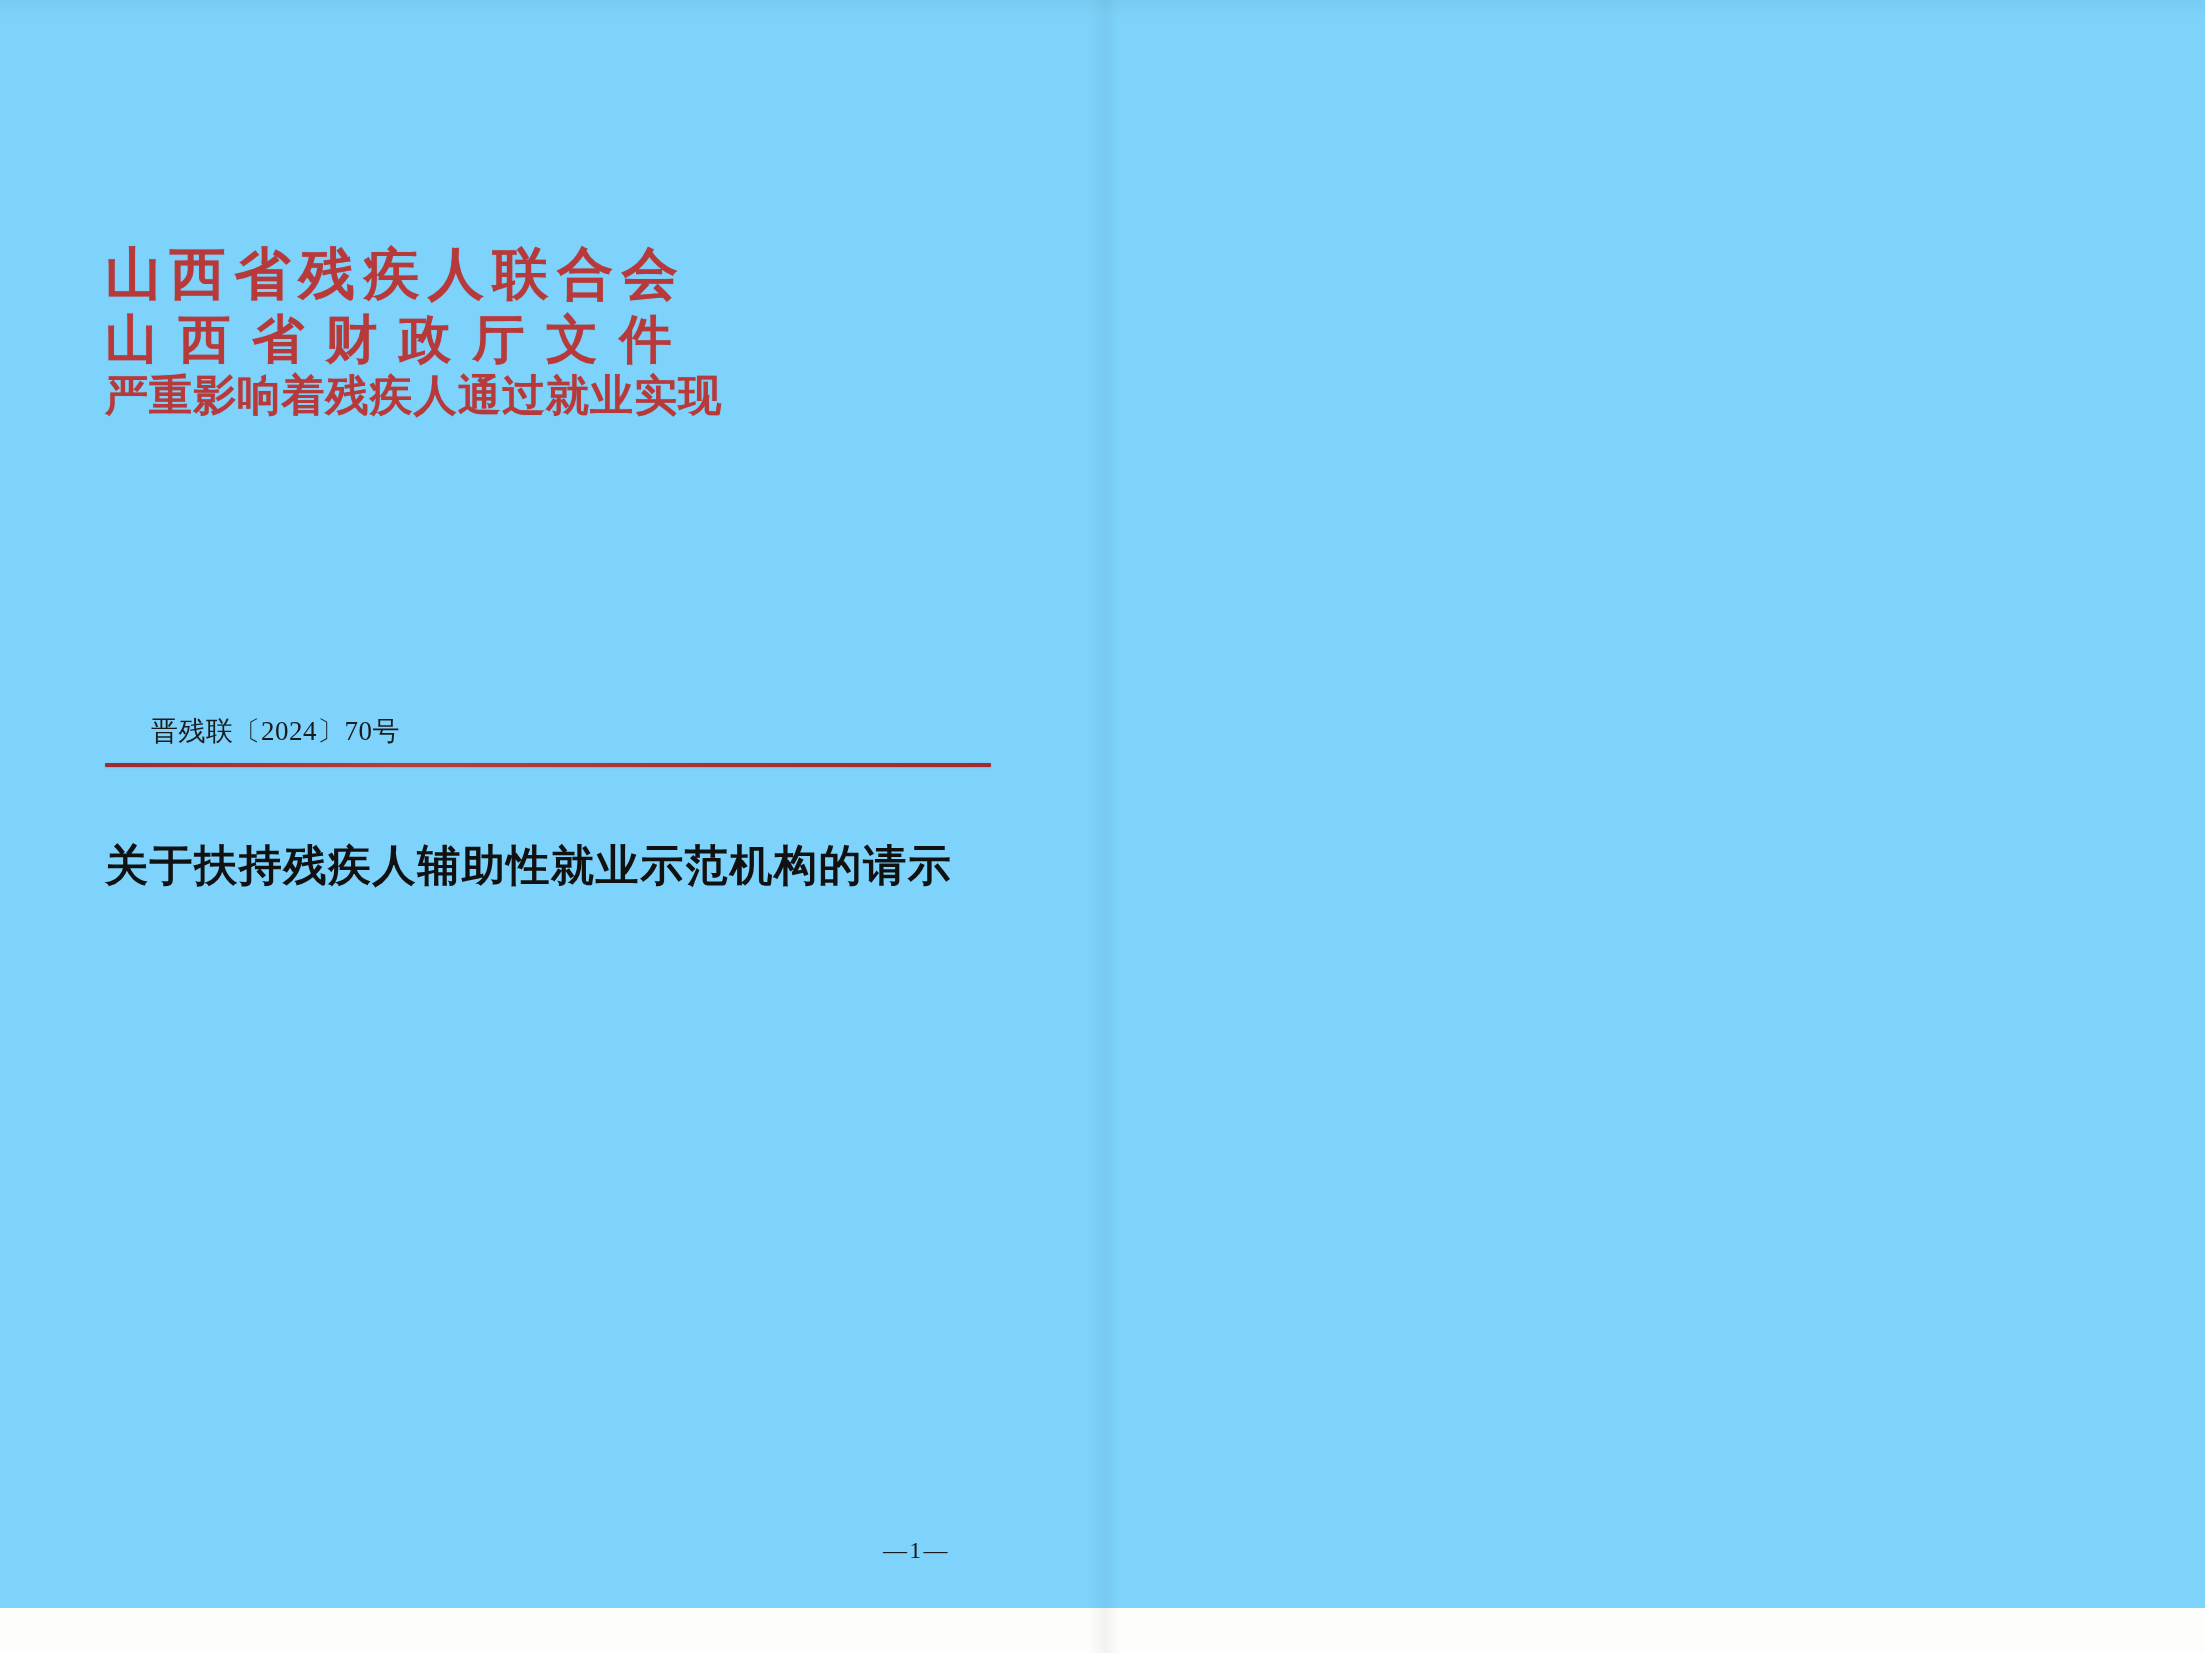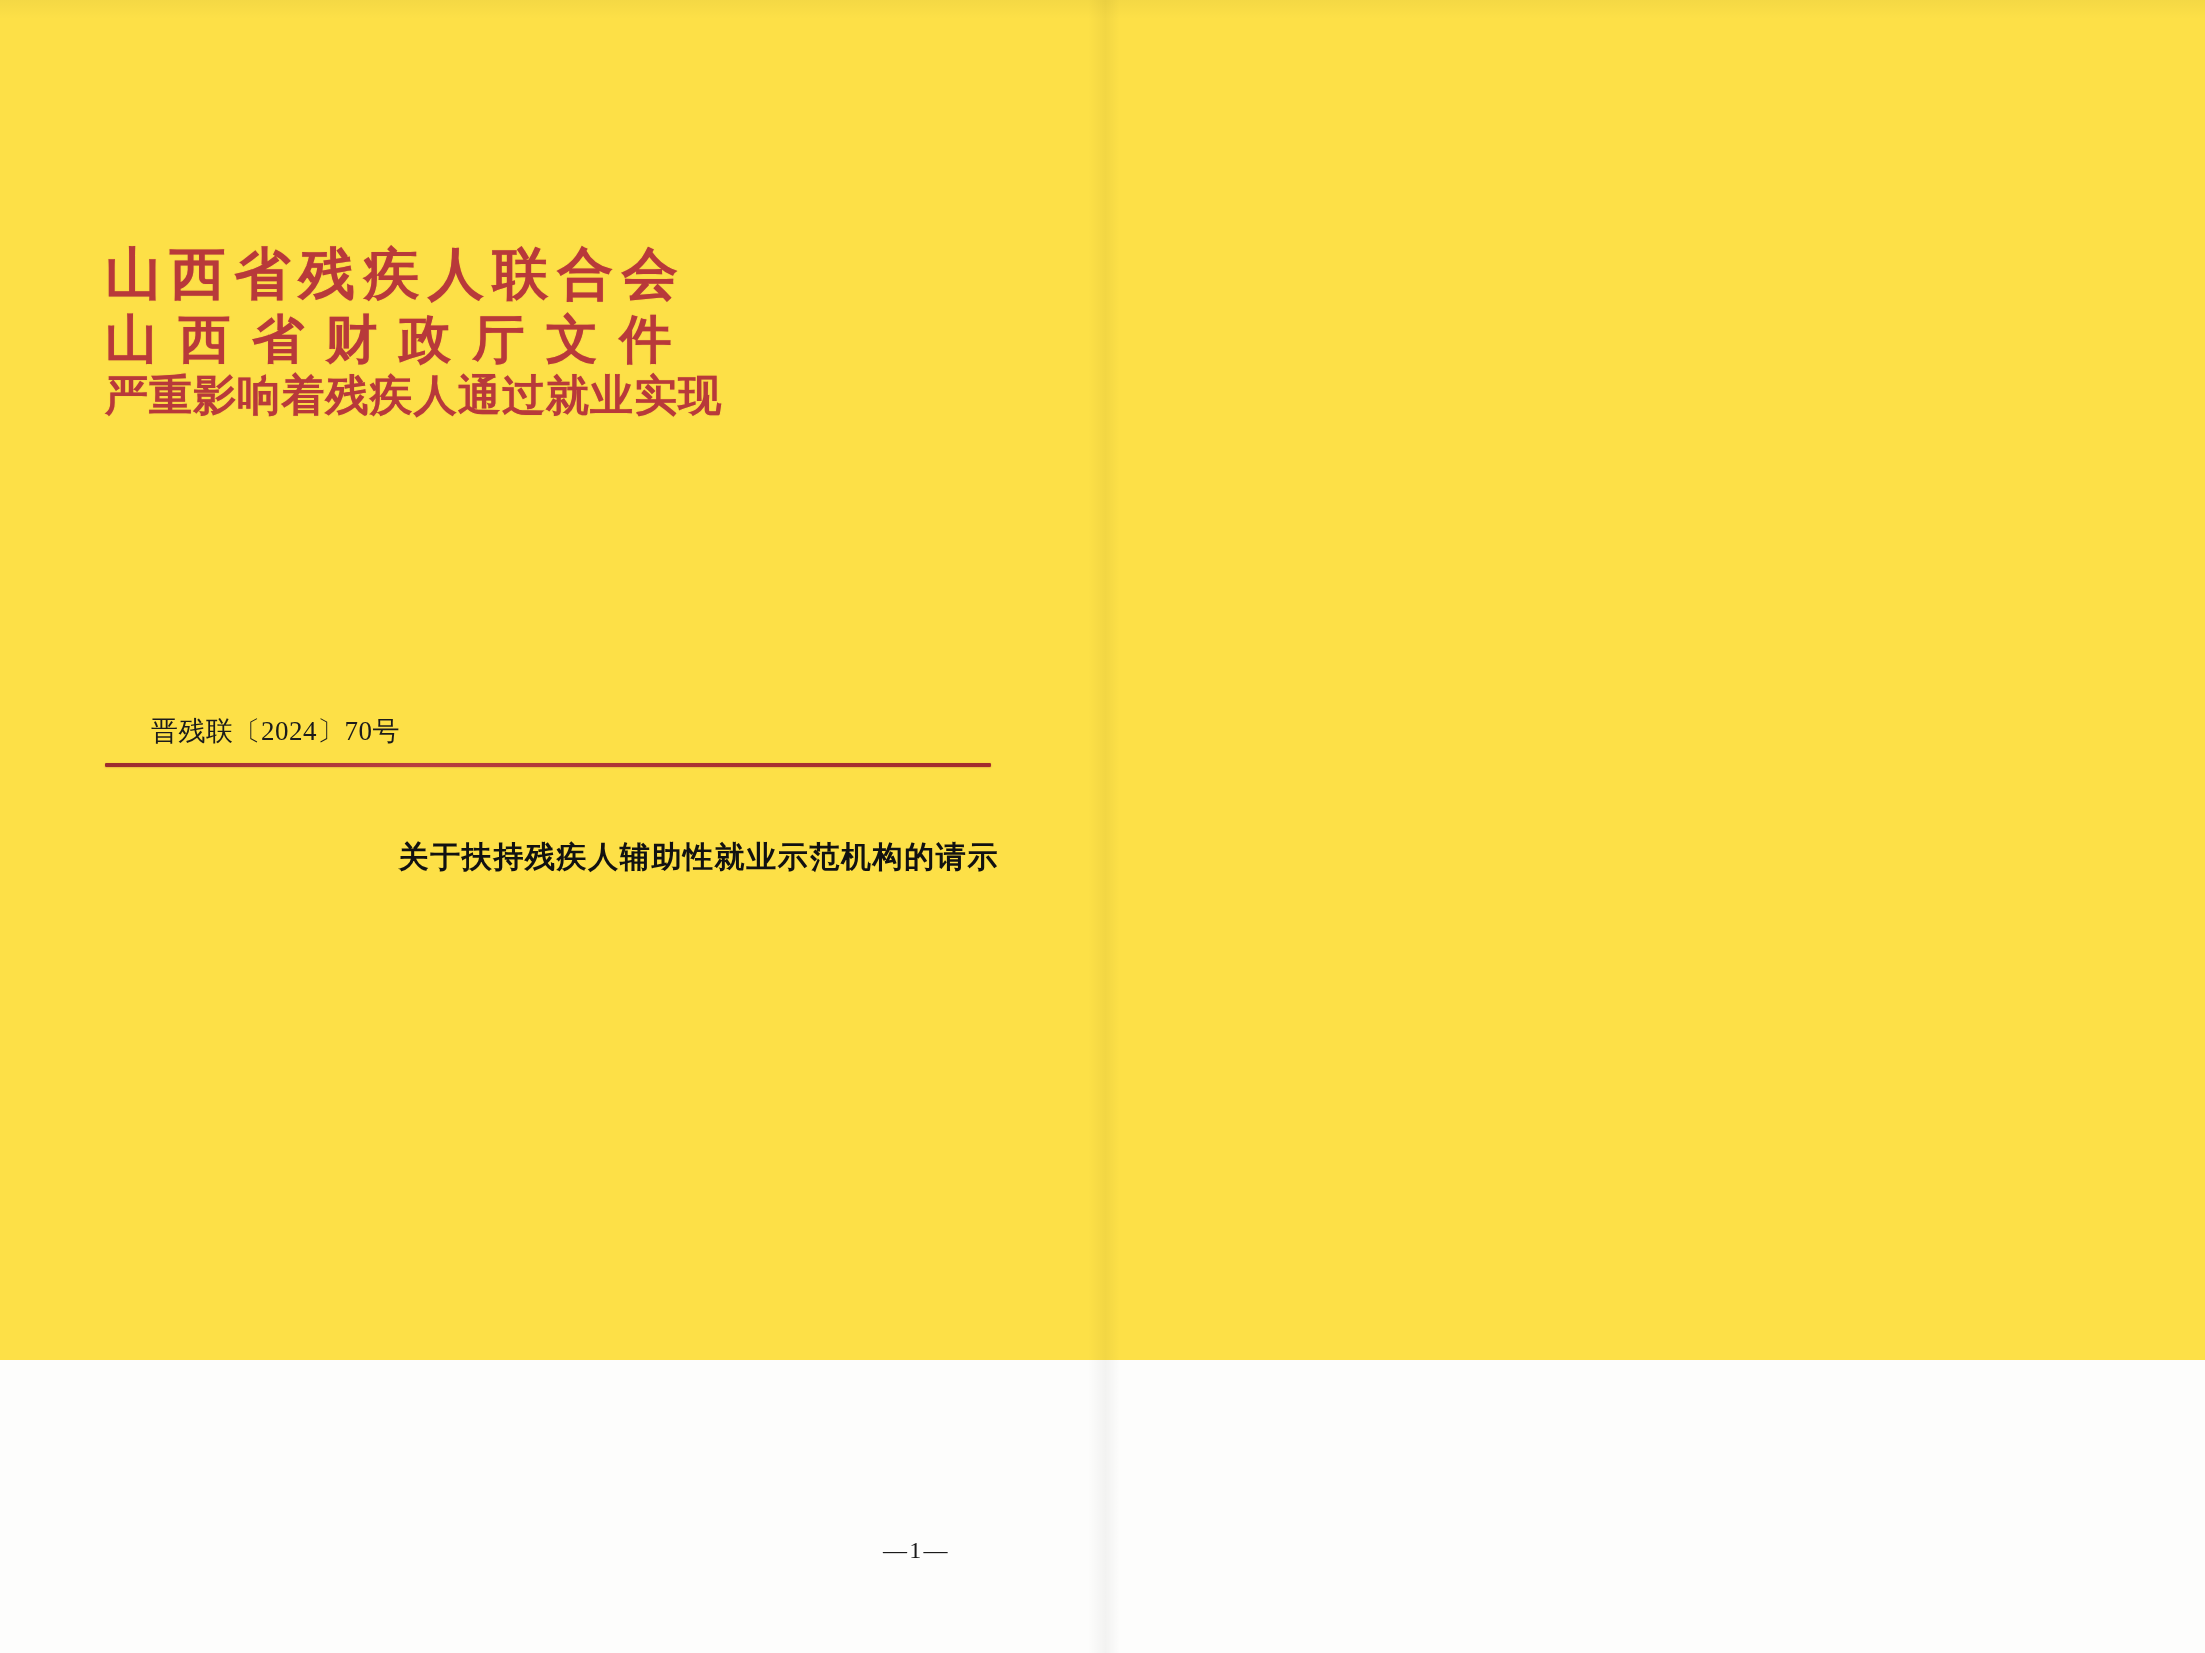--- a/index.html
+++ b/index.html
@@ -17,22 +17,22 @@
 
   
   .scan-sheet {
     position: absolute;
     inset: 0;
     background: #fdfdfc;
   }
   .page {
     position: absolute;
     top: 0;
-    height: 1360px;
-    background: #fde047;
+    height: 1608px;
+    background: #7dd3fc;
   }
   .page-left  { left: 0;    width: 1103px; }
   .page-right { left: 1103px; width: 1103px; }
 
   
   .gutter-shadow {
     position: absolute;
     left: 1088px; top: 0;
     width: 32px; height: 1654px;
     background: linear-gradient(to right,
@@ -115,22 +115,22 @@
     border-radius: 1.1px;
     box-shadow: 0 0.5px 1.6px rgba(170,50,50,0.35);
   }
 
   
   .doc-title {
     position: absolute;
     left: 105px;
     top: 837px;
     width: 894px;
-    text-align: right;
-    font-size: 30px;
+    text-align: left;
+    font-size: 43px;
     font-weight: 700;
     color: #111;
     letter-spacing: 1.6px;
     white-space: nowrap;
   }
 
   
   .body-col {
     position: absolute;
     color: #1a1a1a;

